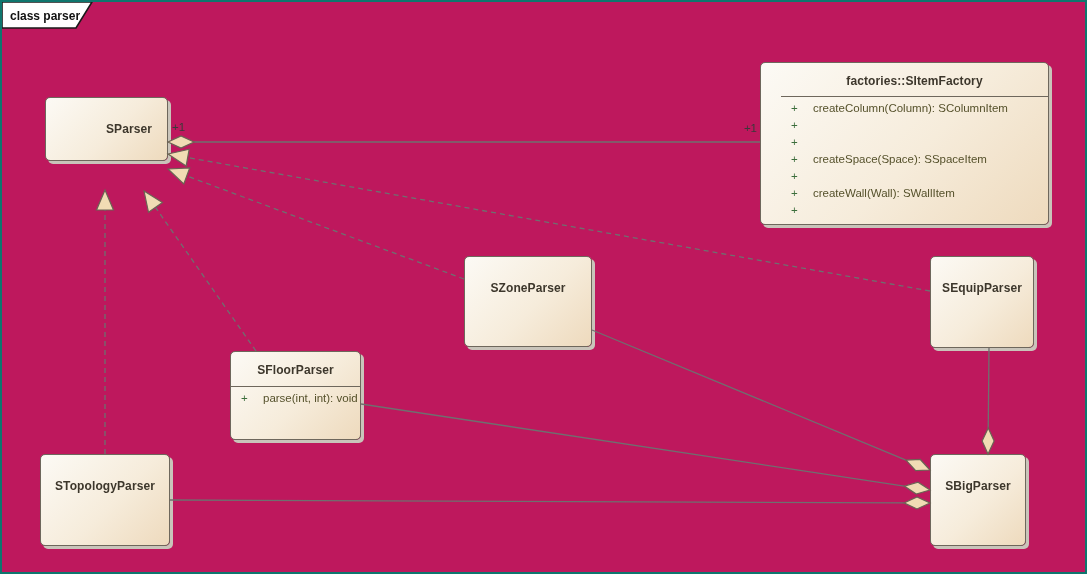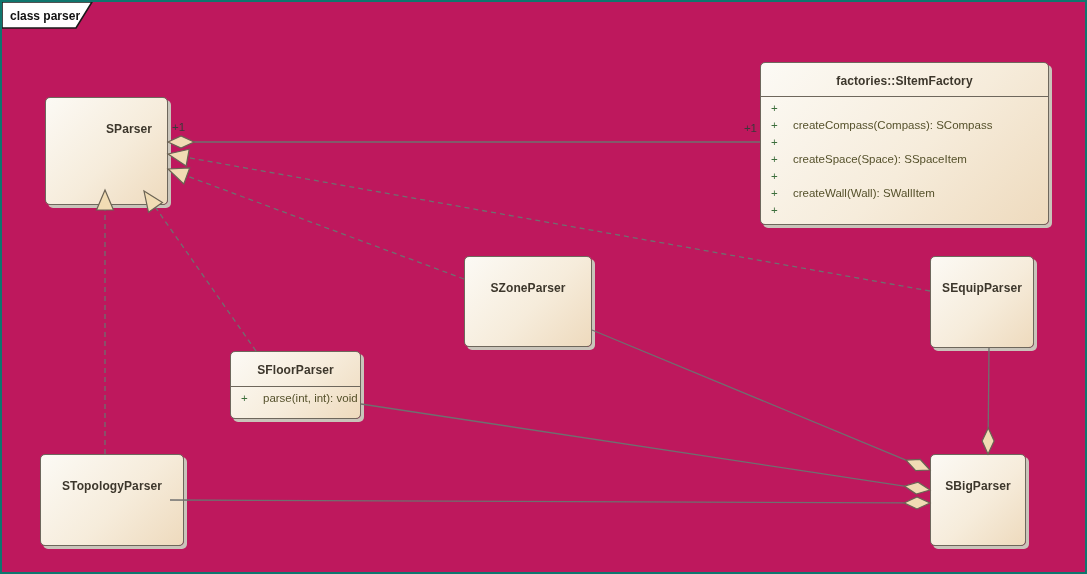--- a/index.html
+++ b/index.html
@@ -48,33 +48,33 @@
 <body>
 
 <div id="frame">
 
   <svg class="frame-tab" width="100" height="30">
     <path d="M1,1 H91 L75,27 H1 Z" fill="#ffffff" stroke="#1a1a1a" stroke-width="1.6"></path>
     <text x="9" y="19">class parser</text>
   </svg>
 
   <div id="classes">
-      <div class="uml-class no-members" style="left: 43px; top: 95px; width: 123px; height: 108px; padding-left: 45px;">
+      <div class="uml-class no-members" style="left: 43px; top: 95px; width: 123px; height: 64px; padding-left: 45px;">
         <div class="uml-title">SParser</div>
       </div>
-      <div class="uml-class" style="left: 758px; top: 60px; width: 289px; height: 163px;">
+      <div class="uml-class" style="left: 758px; top: 60px; width: 289px; height: 163px; padding-left: 20px;">
         <div class="uml-title" style="height: 33px;">factories::SItemFactory</div>
         <div class="uml-sep"></div>
         <div class="uml-methods">
           <div class="uml-method">
             <span class="uml-vis">+</span>
+            <span class="uml-sig">createColumn(Column): SColumnItem</span>
           </div>
           <div class="uml-method">
             <span class="uml-vis">+</span>
-            <span class="uml-sig">createCompass(Compass): SCompass</span>
           </div>
           <div class="uml-method">
             <span class="uml-vis">+</span>
           </div>
           <div class="uml-method">
             <span class="uml-vis">+</span>
             <span class="uml-sig">createSpace(Space): SSpaceItem</span>
           </div>
           <div class="uml-method">
             <span class="uml-vis">+</span>
@@ -84,31 +84,31 @@
             <span class="uml-sig">createWall(Wall): SWallItem</span>
           </div>
           <div class="uml-method">
             <span class="uml-vis">+</span>
           </div>
         </div>
       </div>
       <div class="uml-class no-members" style="left: 462px; top: 254px; width: 128px; height: 91px;">
         <div class="uml-title">SZoneParser</div>
       </div>
-      <div class="uml-class" style="left: 228px; top: 349px; width: 131px; height: 68px;">
+      <div class="uml-class" style="left: 228px; top: 349px; width: 131px; height: 89px;">
         <div class="uml-title" style="height: 34px;">SFloorParser</div>
         <div class="uml-sep"></div>
         <div class="uml-methods">
           <div class="uml-method">
             <span class="uml-vis">+</span>
             <span class="uml-sig">parse(int, int): void</span>
           </div>
         </div>
       </div>
-      <div class="uml-class no-members" style="left: 38px; top: 452px; width: 144px; height: 92px;">
+      <div class="uml-class no-members" style="left: 38px; top: 452px; width: 130px; height: 92px;">
         <div class="uml-title">STopologyParser</div>
       </div>
       <div class="uml-class no-members" style="left: 928px; top: 254px; width: 104px; height: 92px;">
         <div class="uml-title">SEquipParser</div>
       </div>
       <div class="uml-class no-members" style="left: 928px; top: 452px; width: 96px; height: 92px;">
         <div class="uml-title">SBigParser</div>
       </div>
     </div>
 

